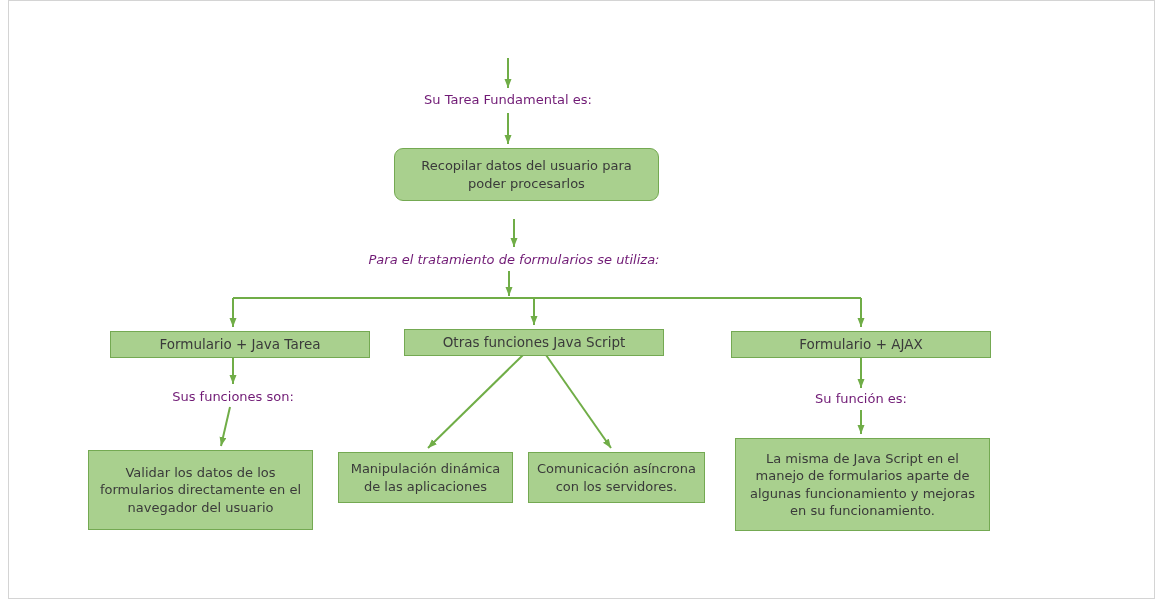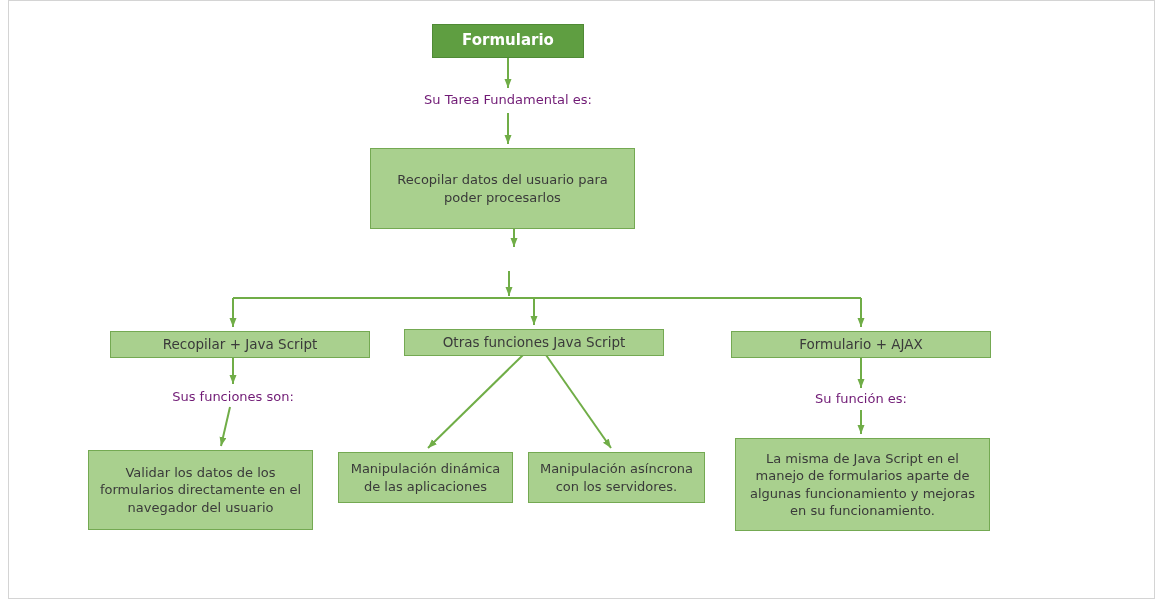--- a/index.html
+++ b/index.html
@@ -79,38 +79,38 @@
     <line x1="534" y1="298" x2="534" y2="325" stroke-width="2" marker-end="url(#ah)" stroke="#70ad47"></line>
     <line x1="861" y1="298" x2="861" y2="327" stroke-width="2" marker-end="url(#ah)" stroke="#70ad47"></line>
     <line x1="233" y1="357" x2="233" y2="384" stroke-width="2" marker-end="url(#ah)" stroke="#70ad47"></line>
     <line x1="230" y1="407" x2="221" y2="446" stroke-width="2" marker-end="url(#ah)" stroke="#70ad47"></line>
     <line x1="523" y1="355" x2="428" y2="448" stroke-width="2" marker-end="url(#ah)" stroke="#70ad47"></line>
     <line x1="546" y1="355" x2="611" y2="448" stroke-width="2" marker-end="url(#ah)" stroke="#70ad47"></line>
     <line x1="861" y1="357" x2="861" y2="388" stroke-width="2" marker-end="url(#ah)" stroke="#70ad47"></line>
     <line x1="861" y1="410" x2="861" y2="434" stroke-width="2" marker-end="url(#ah)" stroke="#70ad47"></line>
   </svg>
 
-  <div class="node root-box" style="left:432px; top:24px; width:152px; height:34px;">Formulario</div>
 
   <div class="caption" style="left:378px; top:92px; width:260px;">Su Tarea Fundamental es:</div>
 
-  <div class="node green-box" style="left:370px; top:148px; width:265px; height:81px;">Recopilar datos del usuario para poder procesarlos</div>
+  <div class="node green-box" style="left:394px; top:148px; width:265px; height:53px;border-radius:9px;">Recopilar datos del usuario para poder procesarlos</div>
 
+  <div class="caption italic" style="left:354px; top:252px; width:320px;">Para el tratamiento de formularios se utiliza:</div>
 
-  <div class="node green-box title-box" style="left:110px; top:331px; width:260px; height:27px;">Recopilar + Java Script</div>
+  <div class="node green-box title-box" style="left:110px; top:331px; width:260px; height:27px;">Formulario + Java Tarea</div>
 
   <div class="node green-box title-box" style="left:404px; top:329px; width:260px; height:27px;">Otras funciones Java Script</div>
 
   <div class="node green-box title-box" style="left:731px; top:331px; width:260px; height:27px;padding-left:8px;">Formulario + AJAX</div>
 
   <div class="caption" style="left:158px; top:389px; width:150px;">Sus funciones son:</div>
 
   <div class="node green-box" style="left:88px; top:450px; width:225px; height:80px;">Validar los datos de los formularios directamente en el navegador del usuario</div>
 
   <div class="node green-box" style="left:338px; top:452px; width:175px; height:51px;">Manipulación dinámica de las aplicaciones</div>
 
-  <div class="node green-box" style="left:528px; top:452px; width:177px; height:51px;">Manipulación asíncrona con los servidores.</div>
+  <div class="node green-box" style="left:528px; top:452px; width:177px; height:51px;">Comunicación asíncrona con los servidores.</div>
 
   <div class="caption" style="left:786px; top:391px; width:150px;text-align:center;">Su función es:</div>
 
   <div class="node green-box" style="left:735px; top:438px; width:255px; height:93px;">La misma de Java Script en el manejo de formularios aparte de algunas funcionamiento y mejoras en su funcionamiento.</div>
 
 </div>
 
 </body></html>

